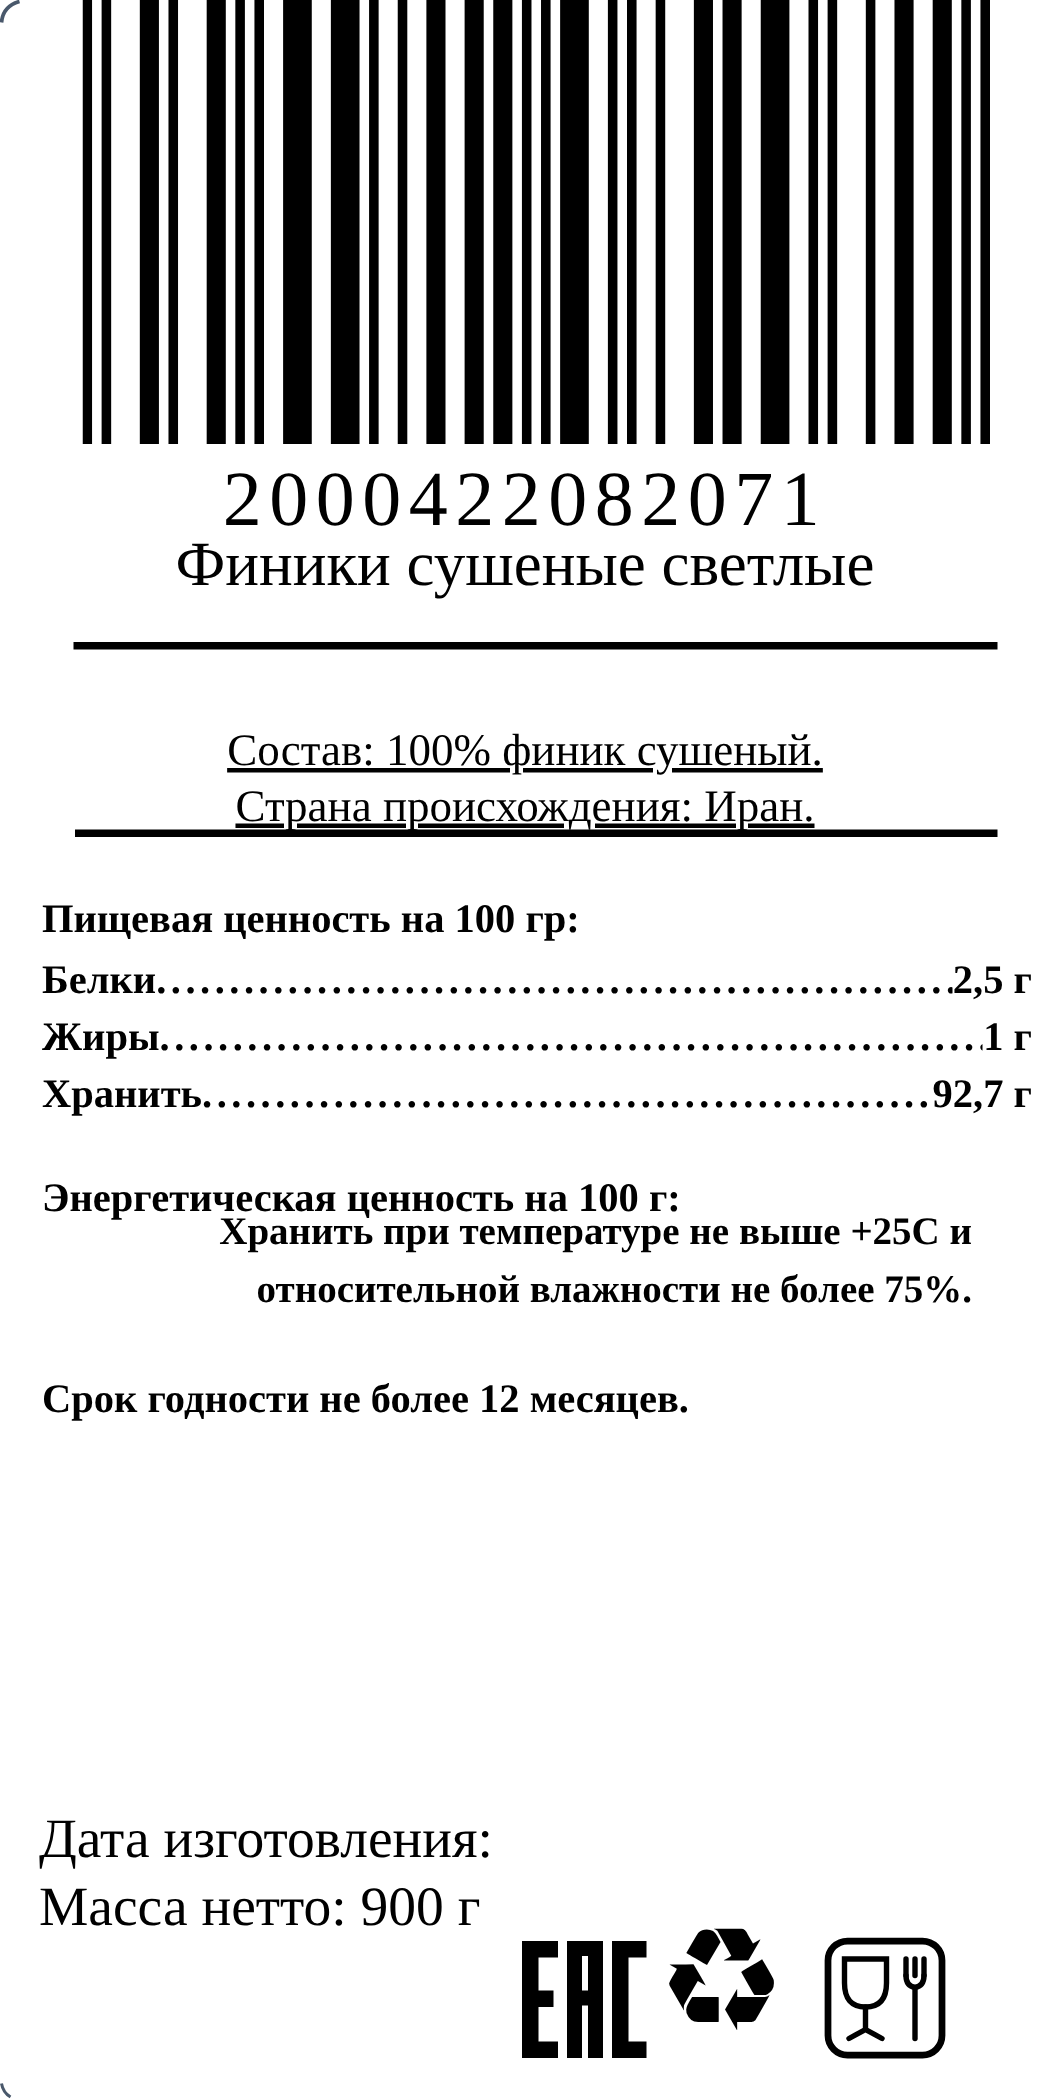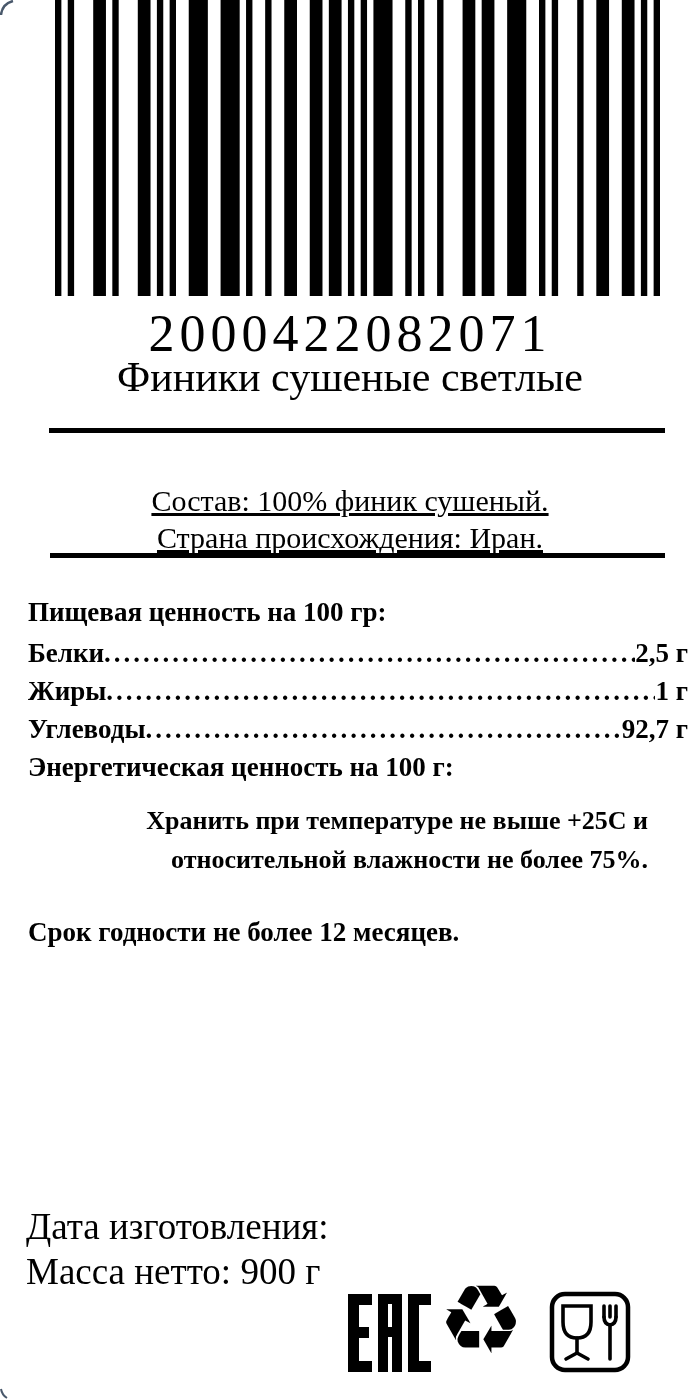--- a/index.html
+++ b/index.html
@@ -37,21 +37,21 @@
   }
   .nutri-header{height:40px;line-height:32px;}
   .nutri-row{display:flex;align-items:flex-start;height:38px;line-height:34px;}
   .nutri-name{white-space:nowrap;}
   .nutri-dots{flex:1;overflow:hidden;white-space:nowrap;}
   .nutri-dots::after{
     content:"..................................................................................................................................";
     letter-spacing:3px;
   }
   .nutri-value{white-space:nowrap;}
-  .energy-row{display:flex;justify-content:space-between;height:38px;line-height:34px;}
+  .energy-row{display:flex;justify-content:space-between;height:38px;line-height:34px;margin-top:31px;}
   
   .storage{
     position:absolute;left:28px;top:801px;width:620px;
     font-weight:bold;font-size:26px;line-height:39px;text-align:right;
   }
   .shelf{
     position:absolute;left:28px;top:915px;width:620px;
     font-weight:bold;font-size:27px;line-height:34px;
   }
   
@@ -135,21 +135,21 @@
       <span class="nutri-value">2,5 г</span>
     </div>
 
     <div class="nutri-row">
       <span class="nutri-name">Жиры</span>
       <span class="nutri-dots"></span>
       <span class="nutri-value">1 г</span>
     </div>
 
     <div class="nutri-row">
-      <span class="nutri-name">Углеводы</span>
+      <span class="nutri-name">Хранить</span>
       <span class="nutri-dots"></span>
       <span class="nutri-value">92,7 г</span>
     </div>
 
     <div class="energy-row">
       <span>Энергетическая ценность на 100 г:</span>
     </div>
   </div>
 
   <div class="storage">

